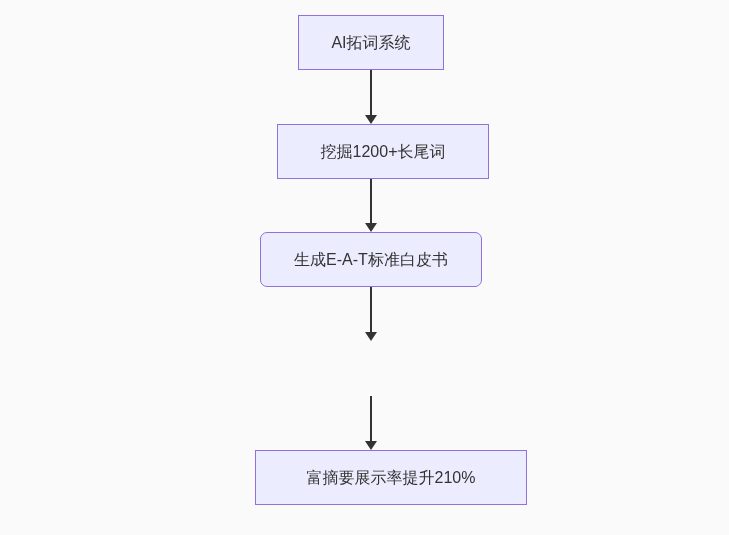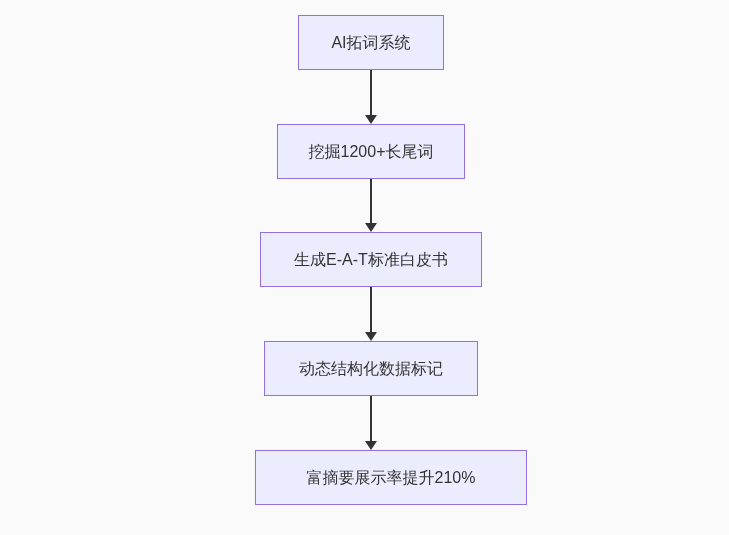--- a/index.html
+++ b/index.html
@@ -28,22 +28,22 @@
     display: flex;
     align-items: center;
     justify-content: center;
     font-size: 16px;
     line-height: 1;
     height: 55px;
     text-align: center;
     white-space: nowrap;
   }
   .n1 { left: 298px; top: 15px;  width: 146px; }
-  .n2 { left: 277px; top: 124px; width: 188px; }
-  .n3 { left: 260px; top: 232px; width: 222px; }
+  .n2 { left: 277px; top: 124px; width: 212px; }
+  .n3 { left: 260px; top: 232px; width: 222px; border-radius: 7px; }
   .n4 { left: 264px; top: 341px; width: 214px; }
   .n5 { left: 255px; top: 450px; width: 272px; }
   .edge {
     position: absolute;
     left: 364px;
     width: 13px;
     display: flex;
     flex-direction: column;
     align-items: center;
   }
@@ -82,21 +82,20 @@
     <div class="edge-head"></div>
   </div>
 
   <div class="node n3">生成E-A-T标准白皮书</div>
 
   <div class="edge e3">
     <div class="edge-line"></div>
     <div class="edge-head"></div>
   </div>
 
-  <div class="node n4">动态结构化数据标记</div>
 
   <div class="edge e4">
     <div class="edge-line"></div>
     <div class="edge-head"></div>
   </div>
 
   <div class="node n5">富摘要展示率提升210%</div>
 
 </div>
 

